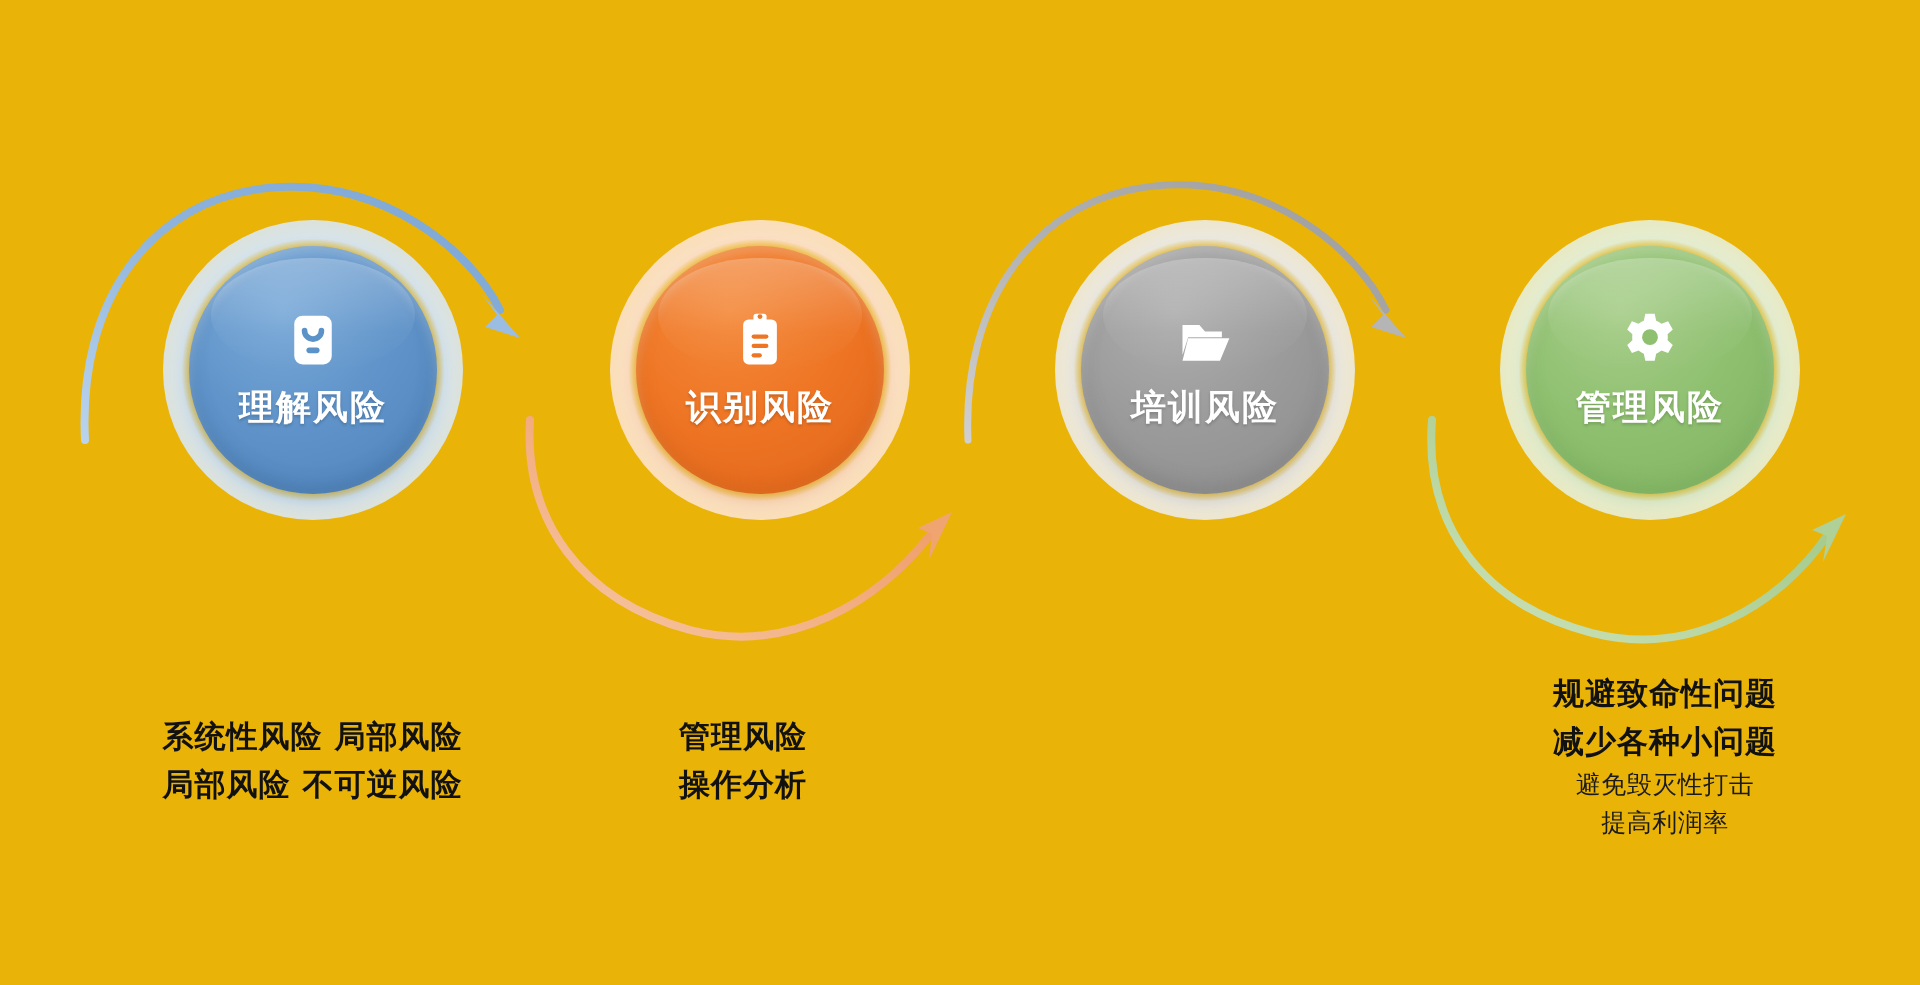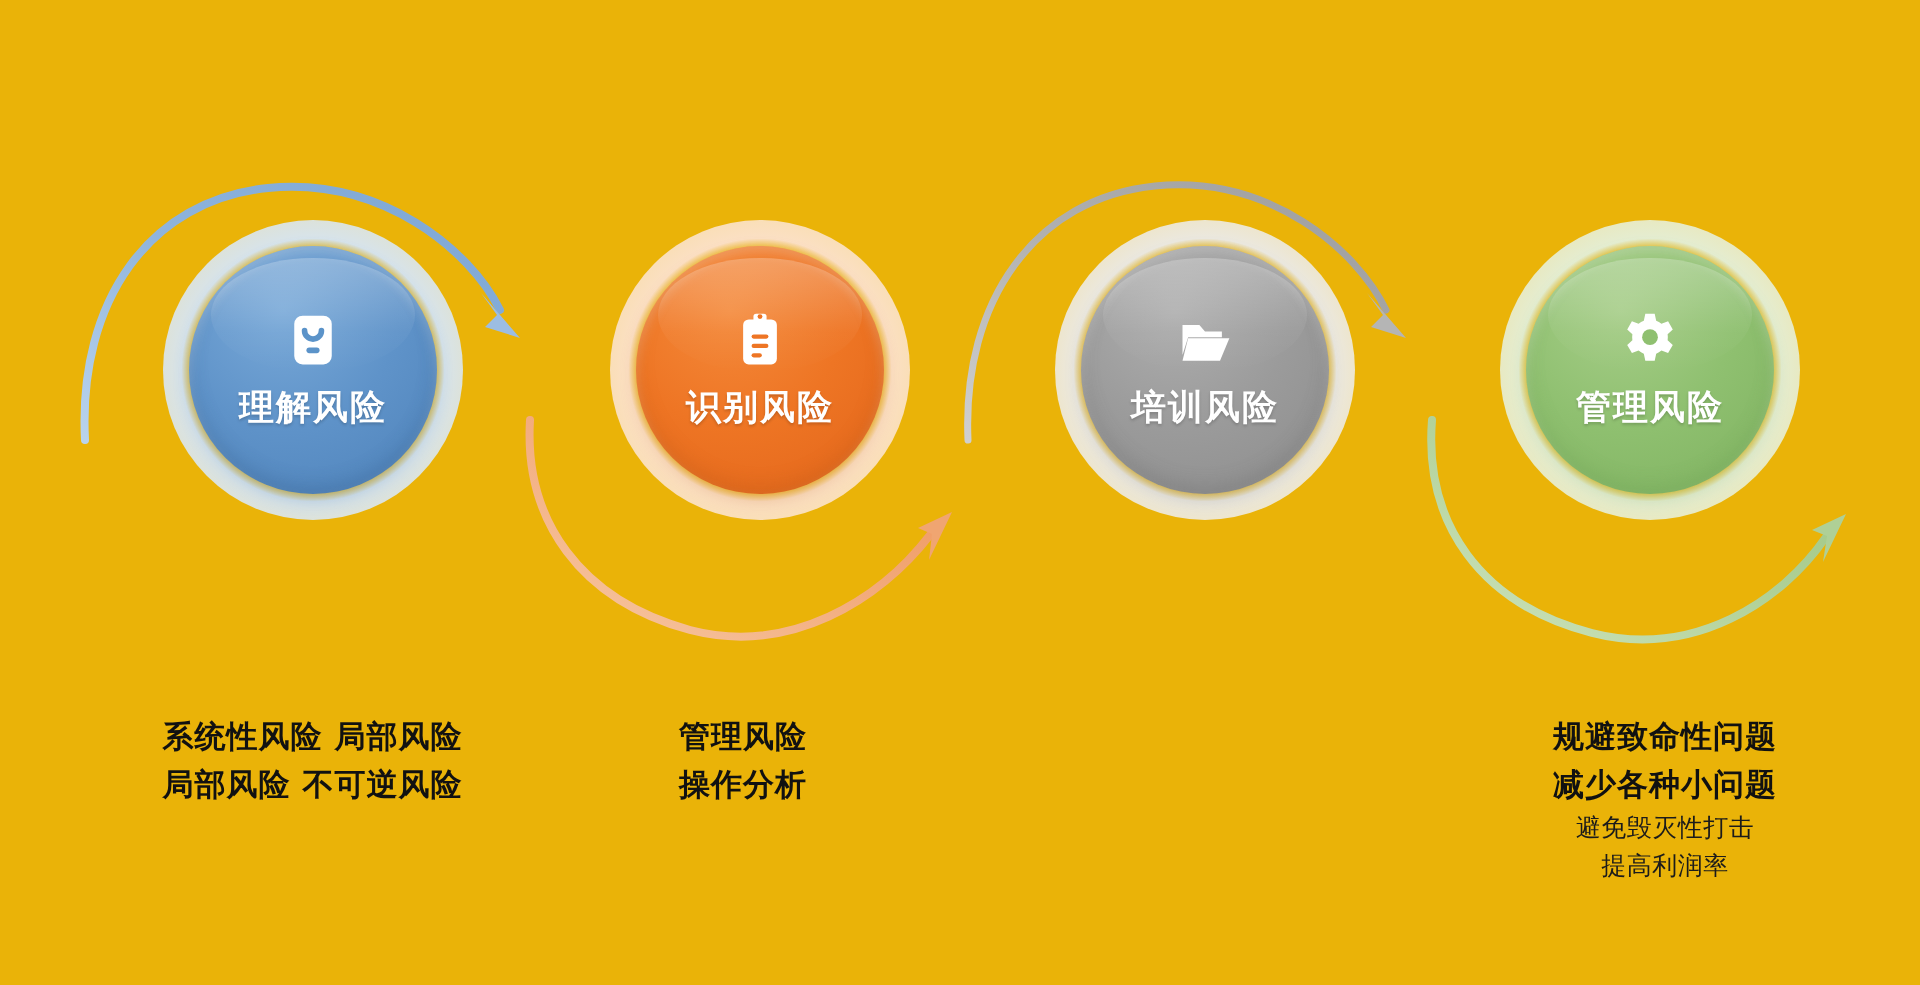--- a/index.html
+++ b/index.html
@@ -250,20 +250,20 @@
       <span>不可逆风险</span>
     </div>
   </div>
 
   <div class="caption" style="left:578px; top:713px; width:330px;">
     <div class="cap-line cap-bold">管理风险</div>
     <div class="cap-line cap-bold">操作分析</div>
   </div>
 
 
-  <div class="caption" style="left:1455px; top:713px; width:420px;">
+  <div class="caption" style="left:1455px; top:670px; width:420px;">
     <div class="cap-line cap-bold">规避致命性问题</div>
     <div class="cap-line cap-bold">减少各种小问题</div>
     <div class="cap-line cap-sub">避免毁灭性打击</div>
     <div class="cap-line cap-sub">提高利润率</div>
   </div>
 
 </div>
 
 </body></html>

